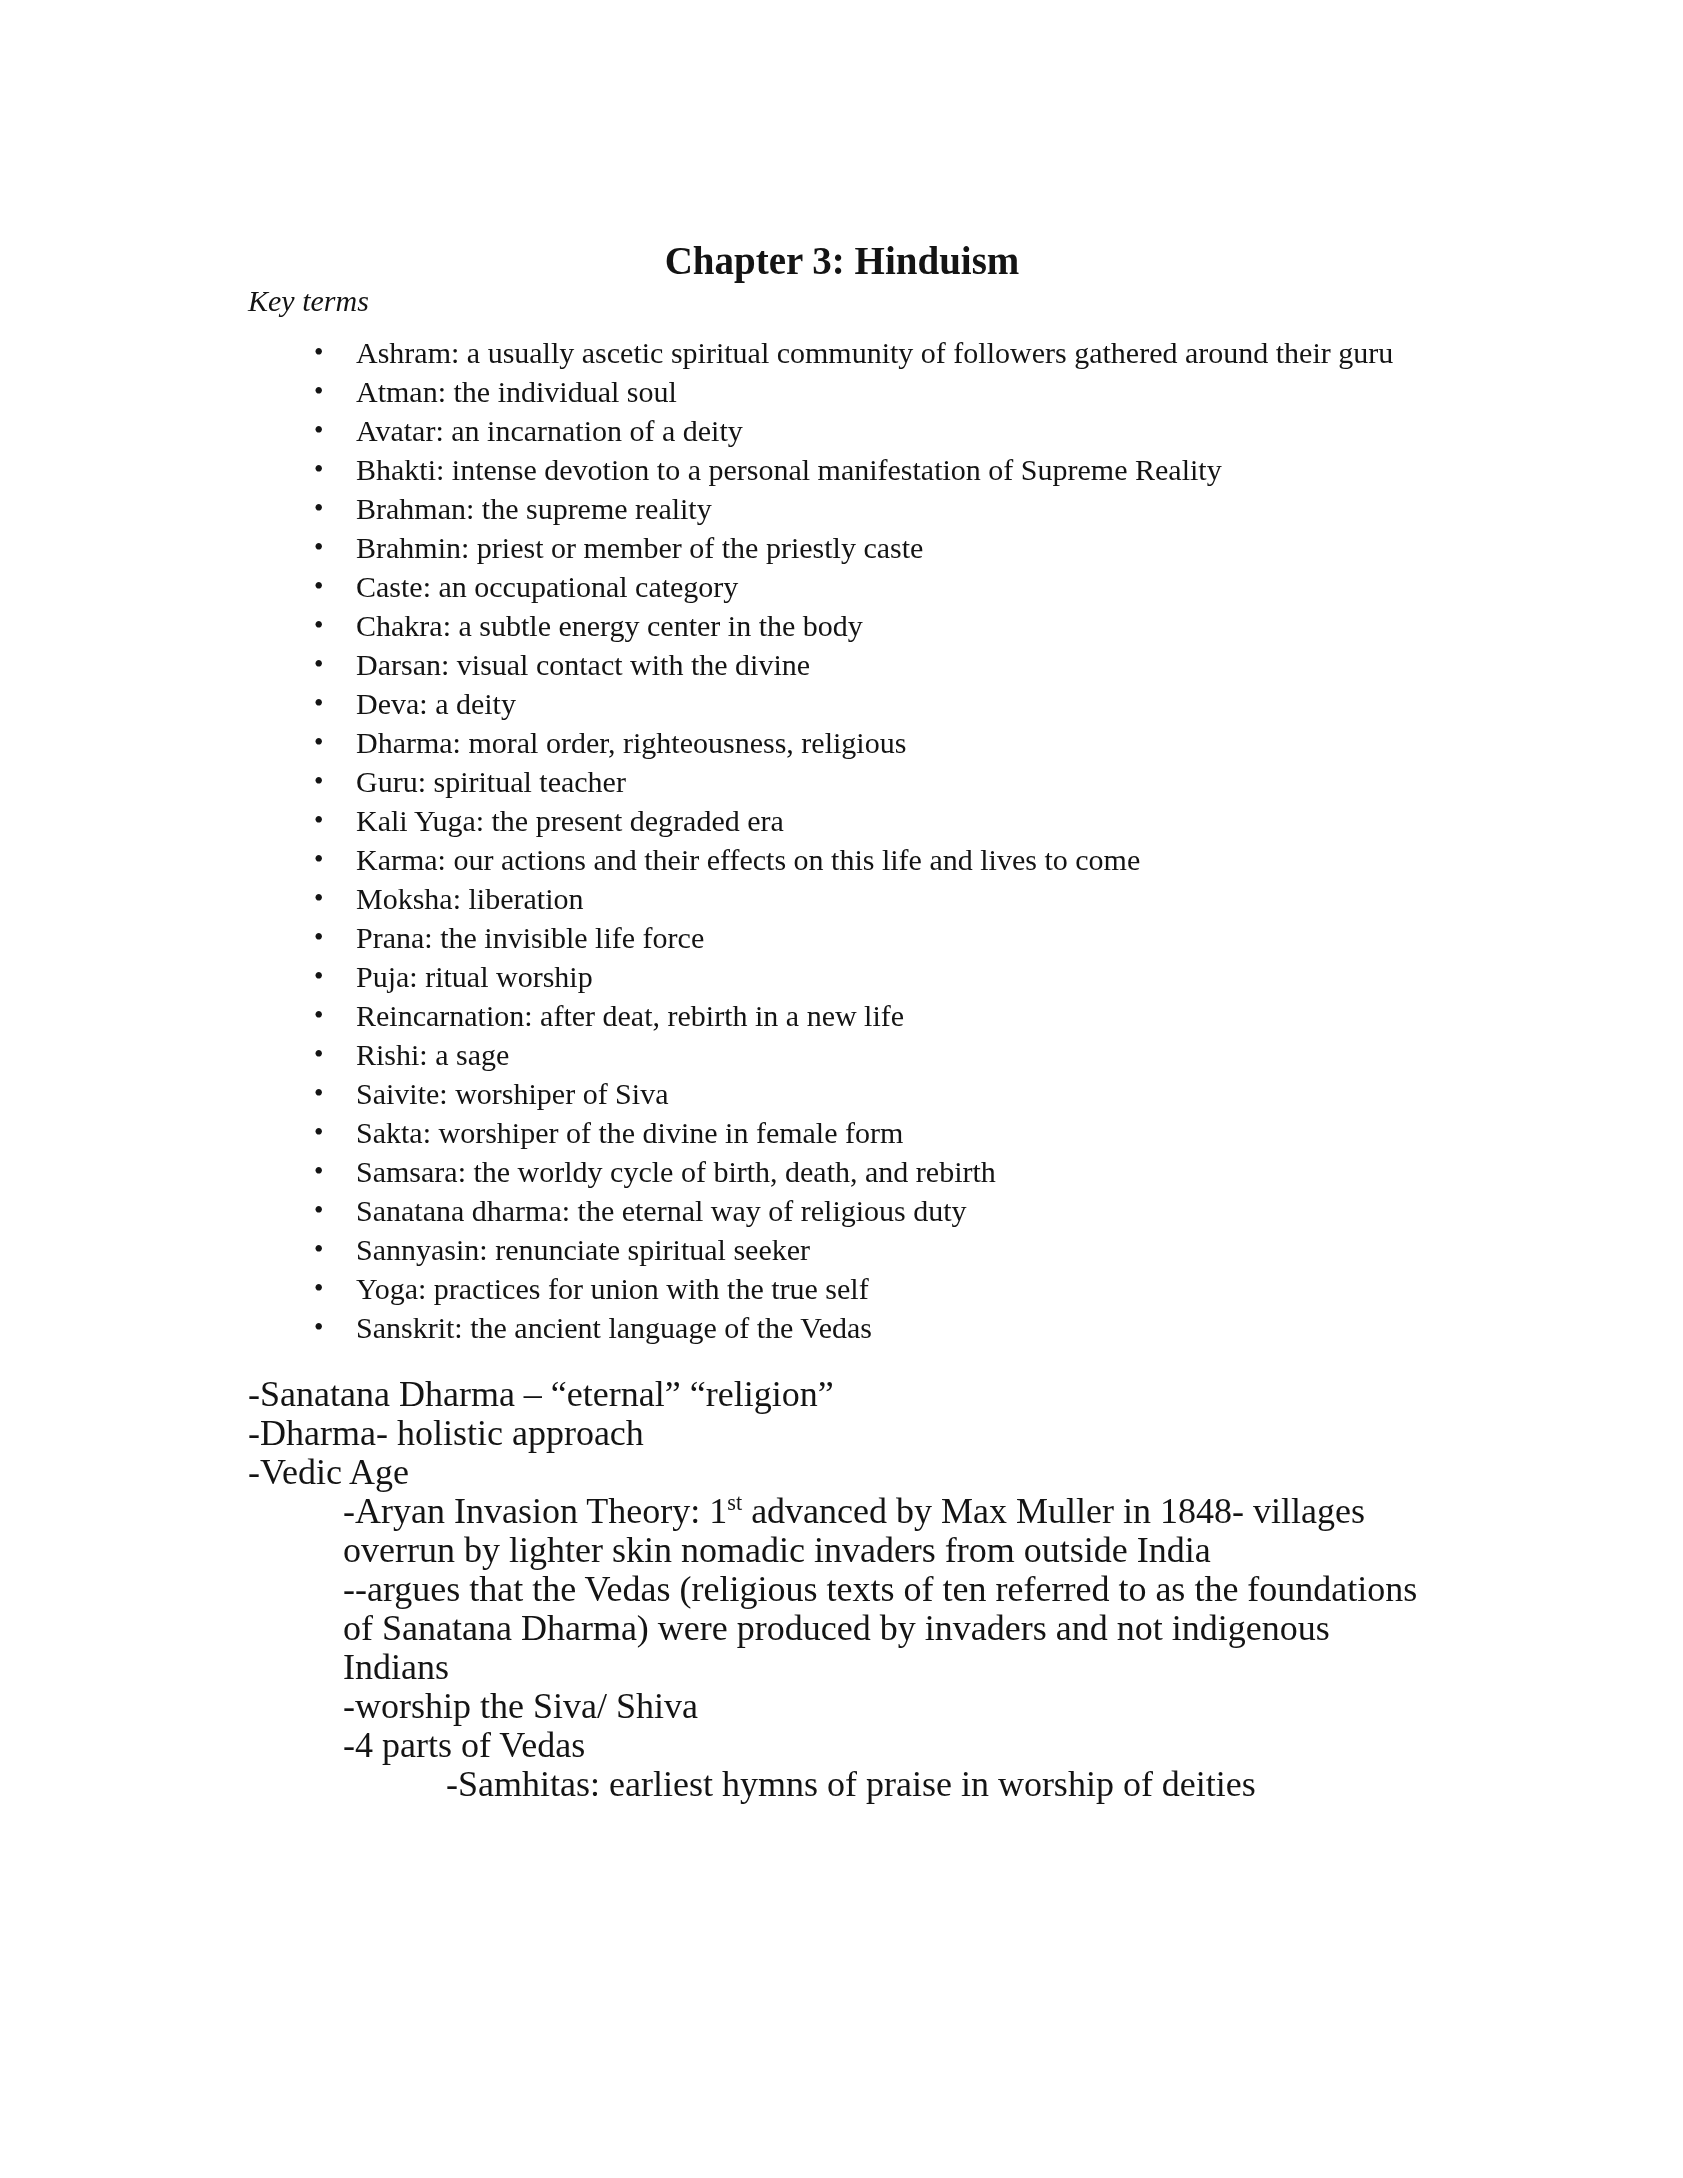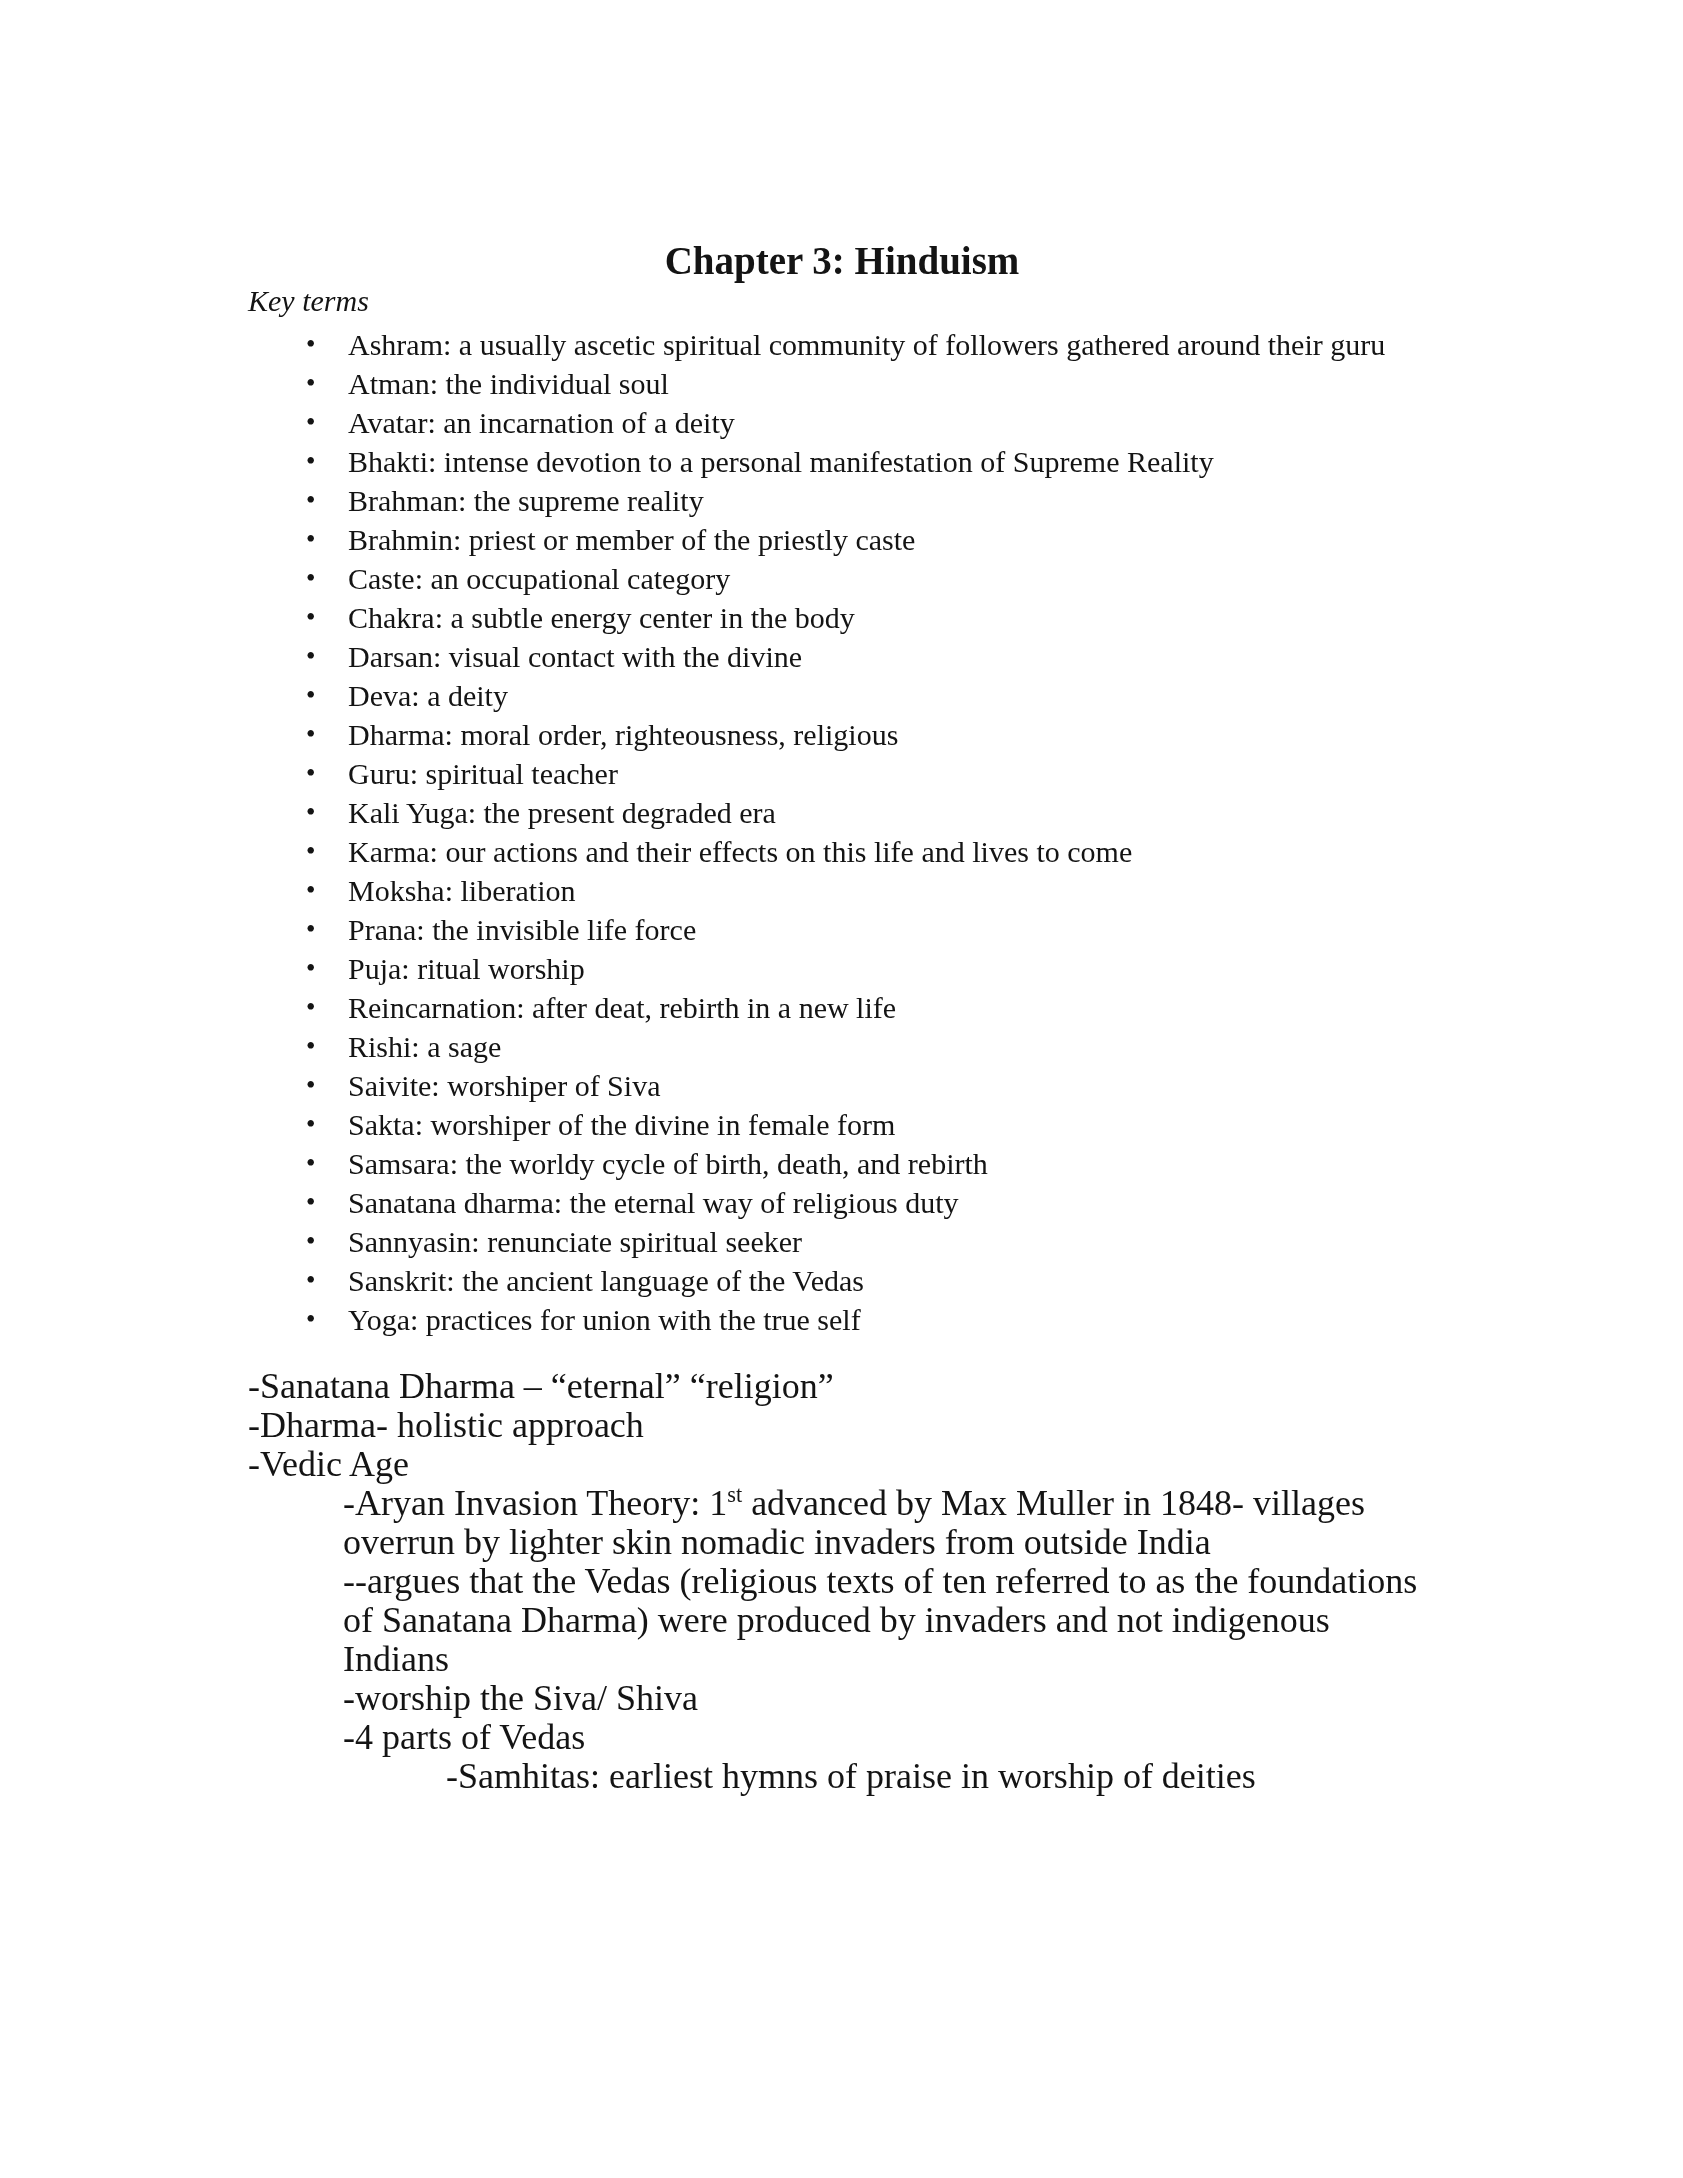--- a/index.html
+++ b/index.html
@@ -25,21 +25,21 @@
     font-size: 39px;
     line-height: 40px;
   }
   .section-label {
     font-style: italic;
     font-size: 30px;
     line-height: 40px;
   }
   ul.key-terms {
     list-style: none;
-    margin: 4px;
+    margin: 12px;
     padding: 0;
     font-size: 30px;
     line-height: 39px;
   }
   ul.key-terms li {
     position: relative;
     padding-left: 96px;
     max-width: 1082px;
   }
   ul.key-terms li::before {
@@ -92,22 +92,22 @@
     <li>Moksha: liberation</li>
     <li>Prana: the invisible life force</li>
     <li>Puja: ritual worship</li>
     <li>Reincarnation: after deat, rebirth in a new life</li>
     <li>Rishi: a sage</li>
     <li>Saivite: worshiper of Siva</li>
     <li>Sakta: worshiper of the divine in female form</li>
     <li>Samsara: the worldy cycle of birth, death, and rebirth</li>
     <li>Sanatana dharma: the eternal way of religious duty</li>
     <li>Sannyasin: renunciate spiritual seeker</li>
+    <li>Yoga: practices for union with the true self</li>
     <li>Sanskrit: the ancient language of the Vedas</li>
-    <li>Yoga: practices for union with the true self</li>
   </ul>
 
   <div class="notes">
     <div class="note-line indent-0">-Sanatana Dharma – “eternal” “religion”</div>
     <div class="note-line indent-0">-Dharma- holistic approach</div>
     <div class="note-line indent-0">-Vedic Age</div>
 
     <div class="note-line indent-1"><span>-Aryan Invasion Theory: 1</span><sup>st</sup><span> advanced by Max Muller in 1848- villages</span></div>
 
     <div class="note-line indent-1">overrun by lighter skin nomadic invaders from outside India</div>

